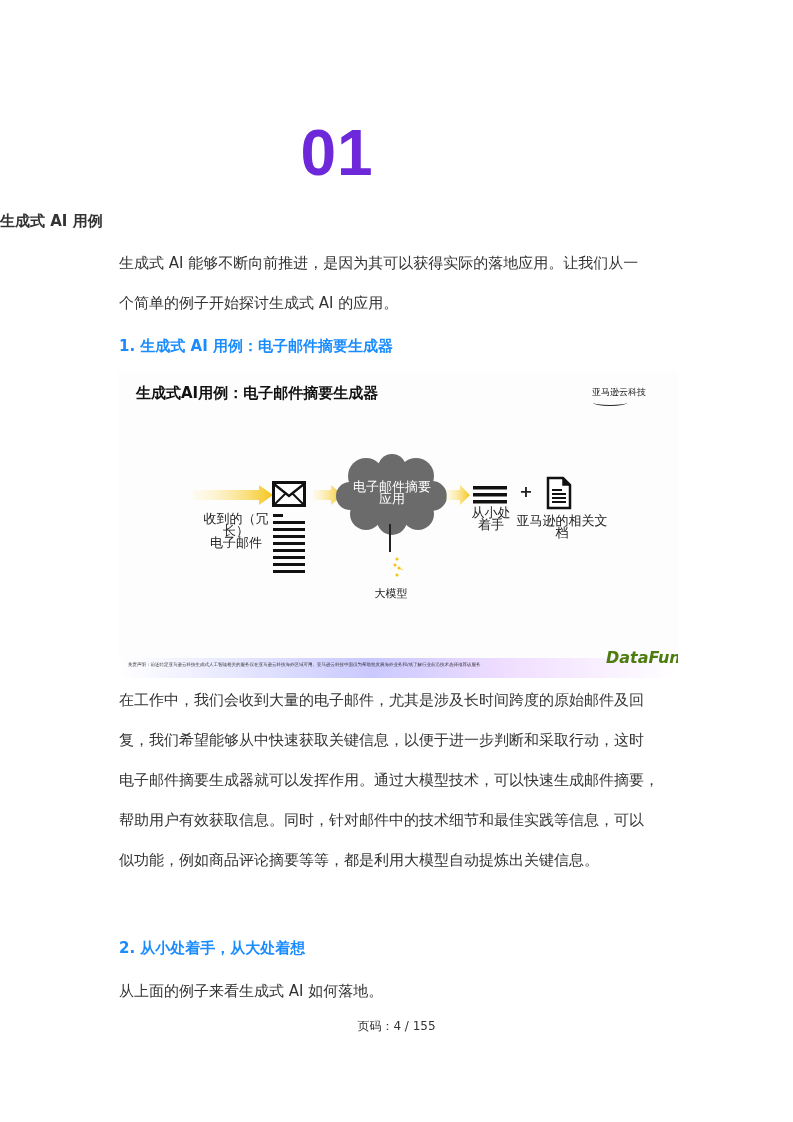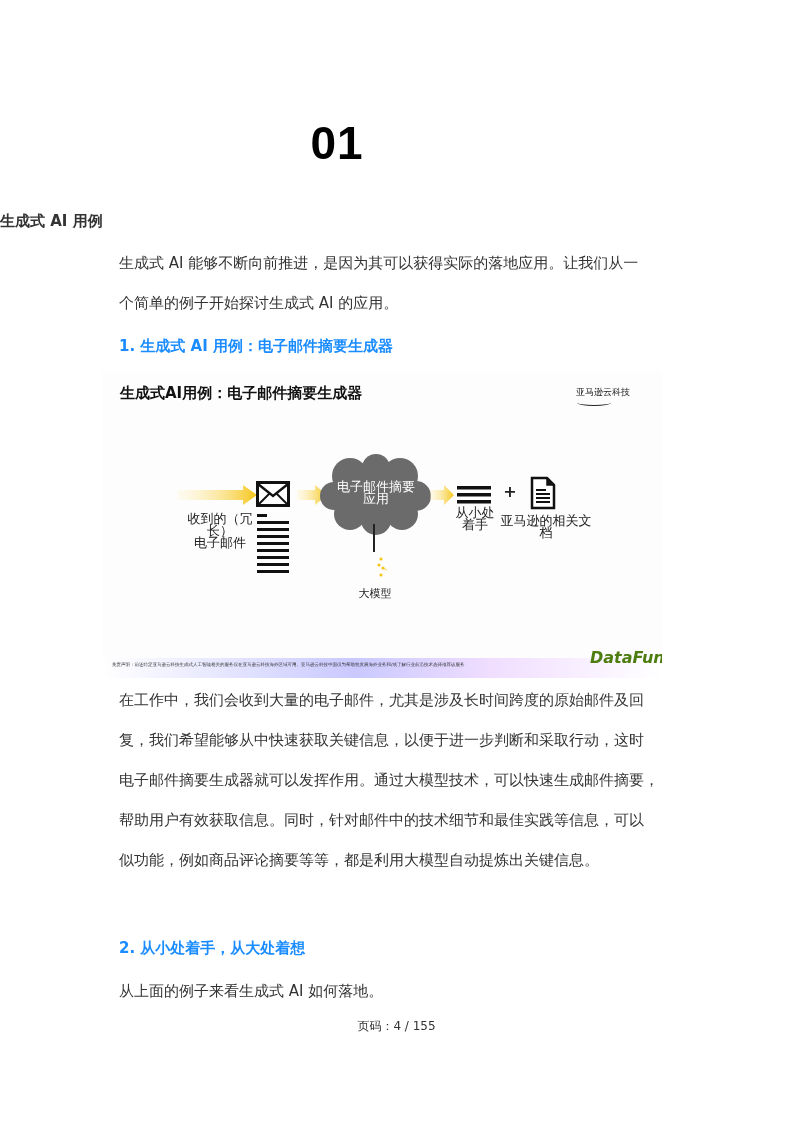--- a/index.html
+++ b/index.html
@@ -4,37 +4,37 @@
 <style>
   html, body { margin: 0; padding: 0; background: #ffffff; }
   body {
     width: 793px; height: 1122px; position: relative; overflow: hidden;
     font-family: "DejaVu Sans", "Liberation Sans", sans-serif;
     color: #333333;
   }
   .chapter-num {
     position: absolute; left: 0; top: 116px; width: 674px; text-align: center;
     font-family: "Liberation Sans", "DejaVu Sans", sans-serif;
-    font-weight: bold; font-size: 46px; color: #000000; letter-spacing: 1px;
+    font-weight: bold; font-size: 64px; color: #6d28d9; letter-spacing: 1px;
   }
   .section-title {
     position: absolute; left: 0; top: 212px; width: 793px; text-align: left;
     font-weight: bold; font-size: 15px; color: #333;
   }
   .para {
     position: absolute; left: 119px; width: 560px;
     font-size: 15px; line-height: 40px; color: #333;
     text-align: justify; text-justify: inter-character;
   }
   .heading {
     position: absolute; left: 119px; font-weight: bold; font-size: 15px; color: #1a8cff;
   }
   
   .figure {
-    position: absolute; left: 102px; top: 372px; width: 560px; height: 306px;
+    position: absolute; left: 118px; top: 372px; width: 560px; height: 306px;
     background: #fdfdfd; overflow: hidden;
   }
   .fig-title {
     position: absolute; left: 18px; top: 12px; font-weight: bold; font-size: 15px; color: #111;
   }
   .fig-logo {
     position: absolute; left: 474px; top: 14px; font-size: 9px; font-weight: normal; color: #222;
   }
   .fig-logo-smile {
     position: absolute; left: 475px; top: 27px; width: 34px; height: 6px;

